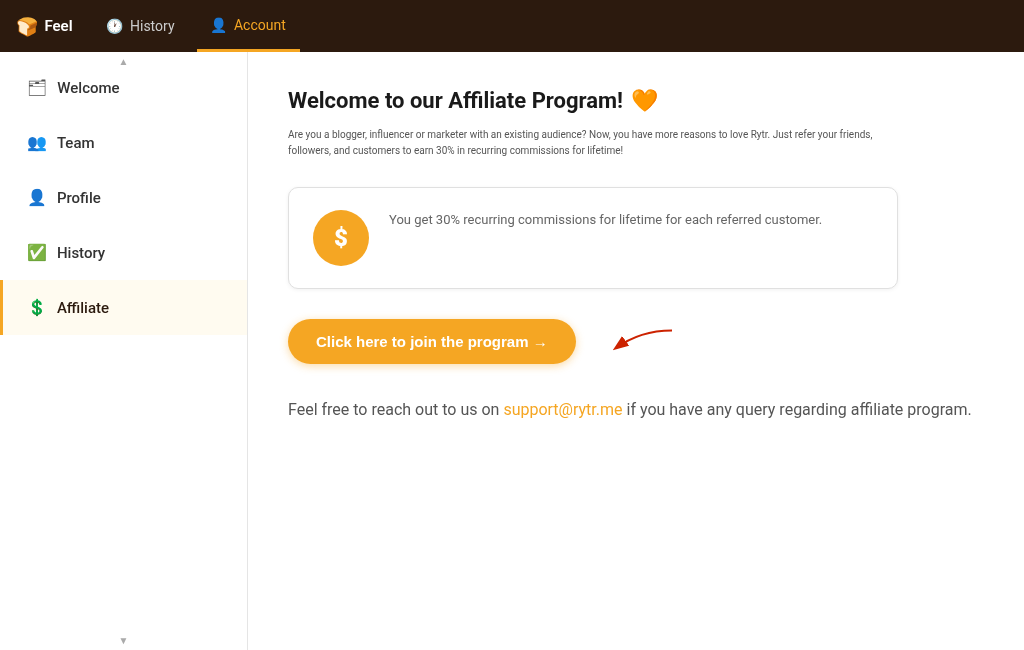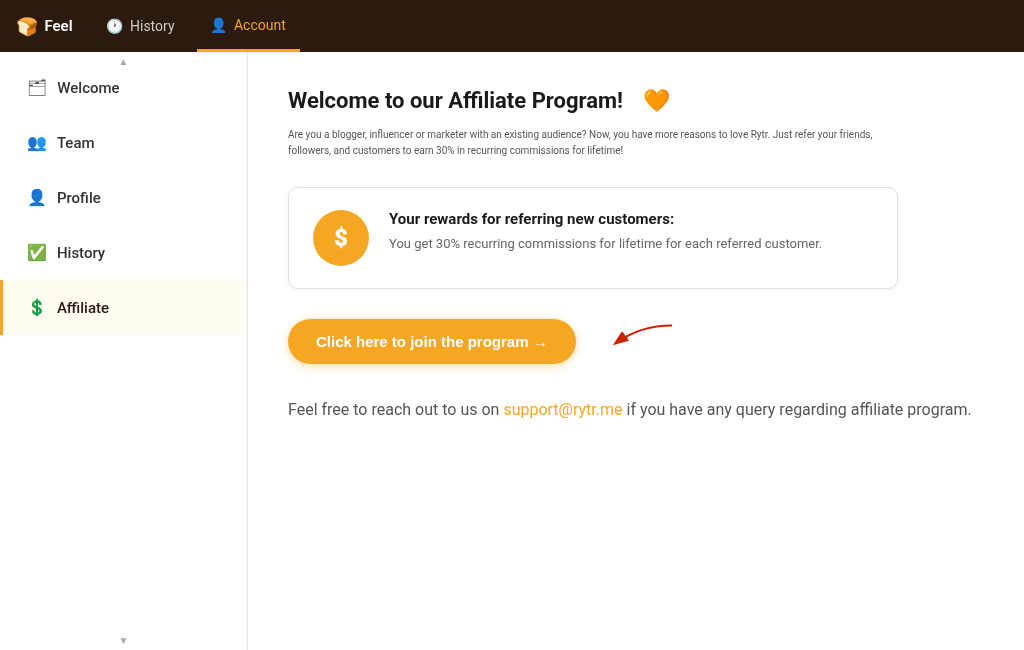--- a/index.html
+++ b/index.html
@@ -102,21 +102,21 @@
       overflow-y: auto;
     }
 
     .page-title {
       font-size: 22px;
       font-weight: 700;
       color: #1a1a1a;
       margin-bottom: 14px;
       display: flex;
       align-items: center;
-      gap: 20px;
+      gap: 8px;
     }
 
     .page-description {
       color: #555;
       font-size: 10px;
       line-height: 1.6;
       max-width: 600px;
       margin-bottom: 28px;
     }
 
@@ -157,21 +157,21 @@
 
     .reward-text p {
       font-size: 13px;
       color: #666;
       line-height: 1.5;
     }
 
     
     .cta-area {
       display: flex;
-      align-items: flex-start;
+      align-items: flex-end;
       gap: 24px;
       margin-bottom: 32px;
     }
 
     .cta-button {
       background: #f5a623;
       color: #fff;
       border: none;
       border-radius: 30px;
       padding: 14px 28px;
@@ -270,21 +270,20 @@
       <span>🧡</span>
     </h1>
 
     <p class="page-description">Are you a blogger, influencer or marketer with an existing audience? Now, you have more reasons to love Rytr. Just refer your friends, followers, and customers to earn 30% in recurring commissions for lifetime!</p>
 
     <div class="reward-card">
       <div class="reward-icon-circle">
         <span class="dollar-icon">$</span>
       </div>
       <div class="reward-text">
-        <h3>Your rewards for referring new customers:</h3>
         <p>You get 30% recurring commissions for lifetime for each referred customer.</p>
       </div>
     </div>
 
     <div class="cta-area">
       <button class="cta-button">
         <span>Click here to join the program →</span>
       </button>
       <div class="arrow-container">
         <svg class="red-arrow" viewBox="0 0 100 50" xmlns="http://www.w3.org/2000/svg">

